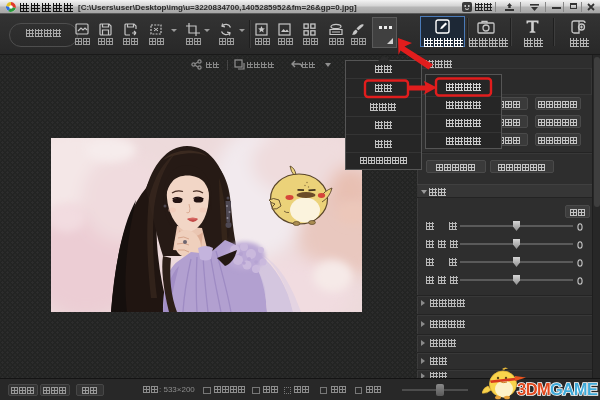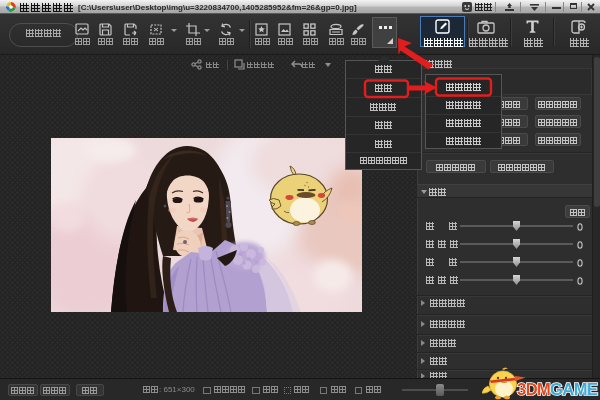--- a/index.html
+++ b/index.html
@@ -434,21 +434,21 @@
 </div>
 
 <div class="abs" style="left:592px;top:55px;width:8px;height:323px;background:#272727;border-left:1px solid #1e1e1e;box-sizing:border-box">
     <div class="abs" style="left:1px;top:2px;width:6px;height:150px;background:#3e3e3e;border-radius:3px"></div>
   </div>
 
 <div class="abs" id="bbar"></div>
 <div class="bbtn" style="left:8px;top:384px;width:30px;height:12px"><span style="display:inline-block;margin-top:2px"><b class="z z7"></b><b class="z z7"></b><b class="z z7"></b></span></div>
 <div class="bbtn" style="left:40px;top:384px;width:30px;height:12px"><span style="display:inline-block;margin-top:2px"><b class="z z7"></b><b class="z z7"></b><b class="z z7"></b></span></div>
 <div class="bbtn" style="left:76px;top:384px;width:28px;height:12px"><span style="display:inline-block;margin-top:2px"><b class="z z7"></b><b class="z z7"></b></span></div>
-<span class="abs" style="left:143px;top:386px;color:#8c8c8c"><b class="z z7"></b><b class="z z7"></b><span style="font-size:8px;vertical-align:top;position:relative;top:-1px">: 651×300</span></span>
+<span class="abs" style="left:143px;top:386px;color:#8c8c8c"><b class="z z7"></b><b class="z z7"></b><span style="font-size:8px;vertical-align:top;position:relative;top:-1px">: 533×200</span></span>
 <span class="abs" style="left:203px;top:387px;width:8px;height:7px;border:1px solid #777;box-sizing:border-box"></span>
 <span class="abs" style="left:214px;top:386px;color:#8c8c8c"><b class="z z7"></b><b class="z z7"></b><b class="z z7"></b><b class="z z7"></b></span>
 <span class="abs" style="left:252px;top:387px;width:8px;height:7px;border:1px solid #777;box-sizing:border-box"></span>
 <span class="abs" style="left:263px;top:386px;color:#8c8c8c"><b class="z z7"></b><b class="z z7"></b></span>
 <span class="abs" style="left:284px;top:387px;width:7px;height:7px;border:1px dotted #777;box-sizing:border-box"></span>
 <span class="abs" style="left:294px;top:386px;color:#8c8c8c"><b class="z z7"></b><b class="z z7"></b></span>
 <span class="abs" style="left:320px;top:387px;width:7px;height:7px;border:1px solid #777;box-sizing:border-box"></span>
 <span class="abs" style="left:331px;top:386px;color:#8c8c8c"><b class="z z7"></b><b class="z z7"></b></span>
 <span class="abs" style="left:355px;top:387px;width:7px;height:7px;border:1px solid #777;box-sizing:border-box"></span>
 <span class="abs" style="left:366px;top:386px;color:#8c8c8c"><b class="z z7"></b><b class="z z7"></b></span>

